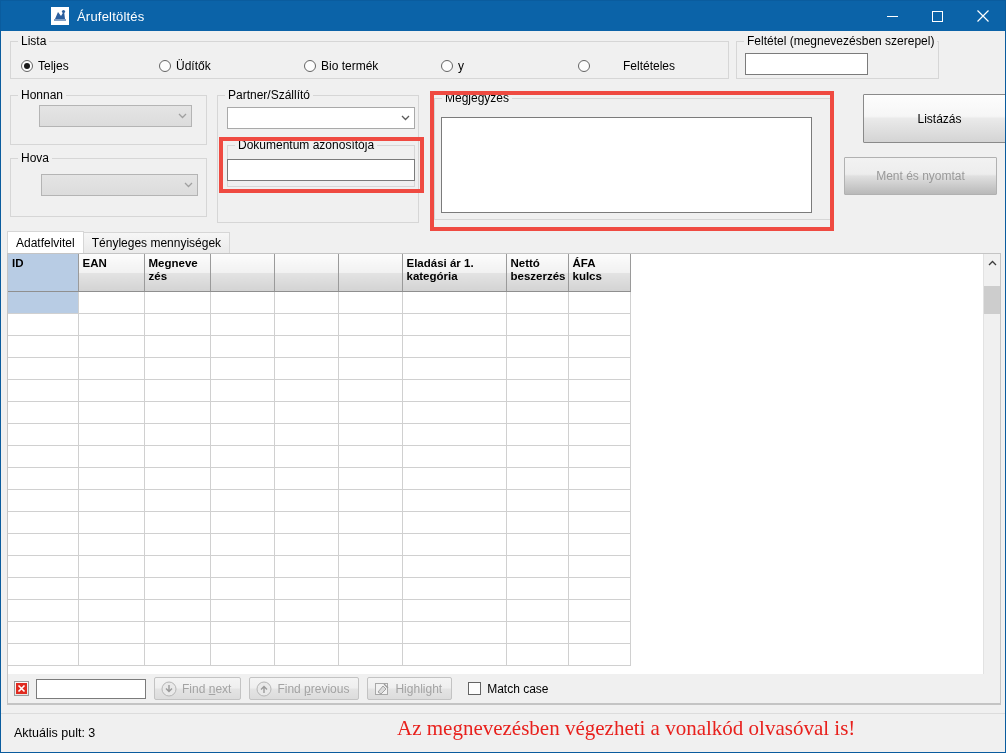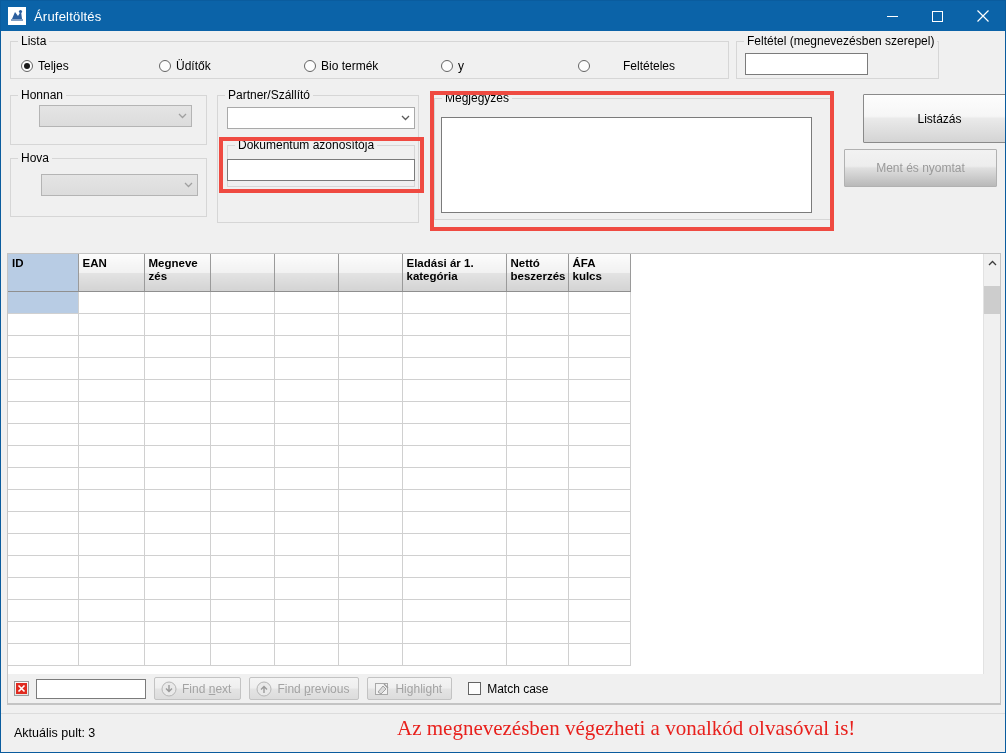--- a/index.html
+++ b/index.html
@@ -339,21 +339,21 @@
     color: #e8211d;
     white-space: nowrap;
     font-family: "Liberation Serif", serif;
   }
 </style>
 </head>
 <body>
 
 <div id="app">
 
-  <div class="titlebar" style="background: rgb(11, 99, 168);">
+  <div class="titlebar" style="background: rgb(11, 99, 168); padding-left: 43px;">
     <div class="title-icon">
       <svg width="18" height="18" viewBox="0 0 18 18">
         <rect x="0" y="0" width="18" height="18" fill="#ffffff"></rect>
         <path d="M4 12 L7 5 L10 9 L13 4 L14 12 Z" fill="#2c5f9e"></path>
         <circle cx="12.5" cy="4.5" r="1.6" fill="#2c5f9e"></circle>
         <path d="M3 13 L15 13" stroke="#2c5f9e" stroke-width="1.2"></path>
       </svg>
     </div>
     <span class="title-text">Árufeltöltés</span>
 
@@ -449,24 +449,32 @@
 
   <div class="group" style="left:433px; top:97px; width:398px; height:122px;">
     <span class="glabel">Megjegyzés</span>
   </div>
   <textarea class="memo" style="left: 440px; top: 116px; width: 371px; height: 96px;" placeholder=""></textarea>
   <div class="hl" style="left: 429px; top: 90px; width: 404px; height: 140px; border-color: rgb(239, 74, 65);"></div>
 
   <div class="btn" style="left:843px; top:93px; width:153px; height:49px;margin-left:19px;">
     <span>Listázás</span>
   </div>
-  <div class="btn disabled" style="left:843px; top:148px; width:153px; height:38px;">
+  <div class="btn disabled" style="left:843px; top:156px; width:153px; height:38px;">
     <span>Ment és nyomtat</span>
   </div>
 
+  <div class="tabstrip">
+    <div class="tab active">
+      <span>Adatfelvitel</span>
+    </div>
+    <div class="tab">
+      <span>Tényleges mennyiségek</span>
+    </div>
+  </div>
 
   <div class="gridwrap">
     <table class="grid" id="grid-table" style="width: 618px;">
       <thead>
         <tr id="grid-head-row">
             <th class="sel" style="width: 70px;">ID</th>
             <th style="width: 66px;">EAN</th>
             <th style="width: 66px;">Megneve zés</th>
             <th style="width: 64px;"></th>
             <th style="width: 64px;"></th>

